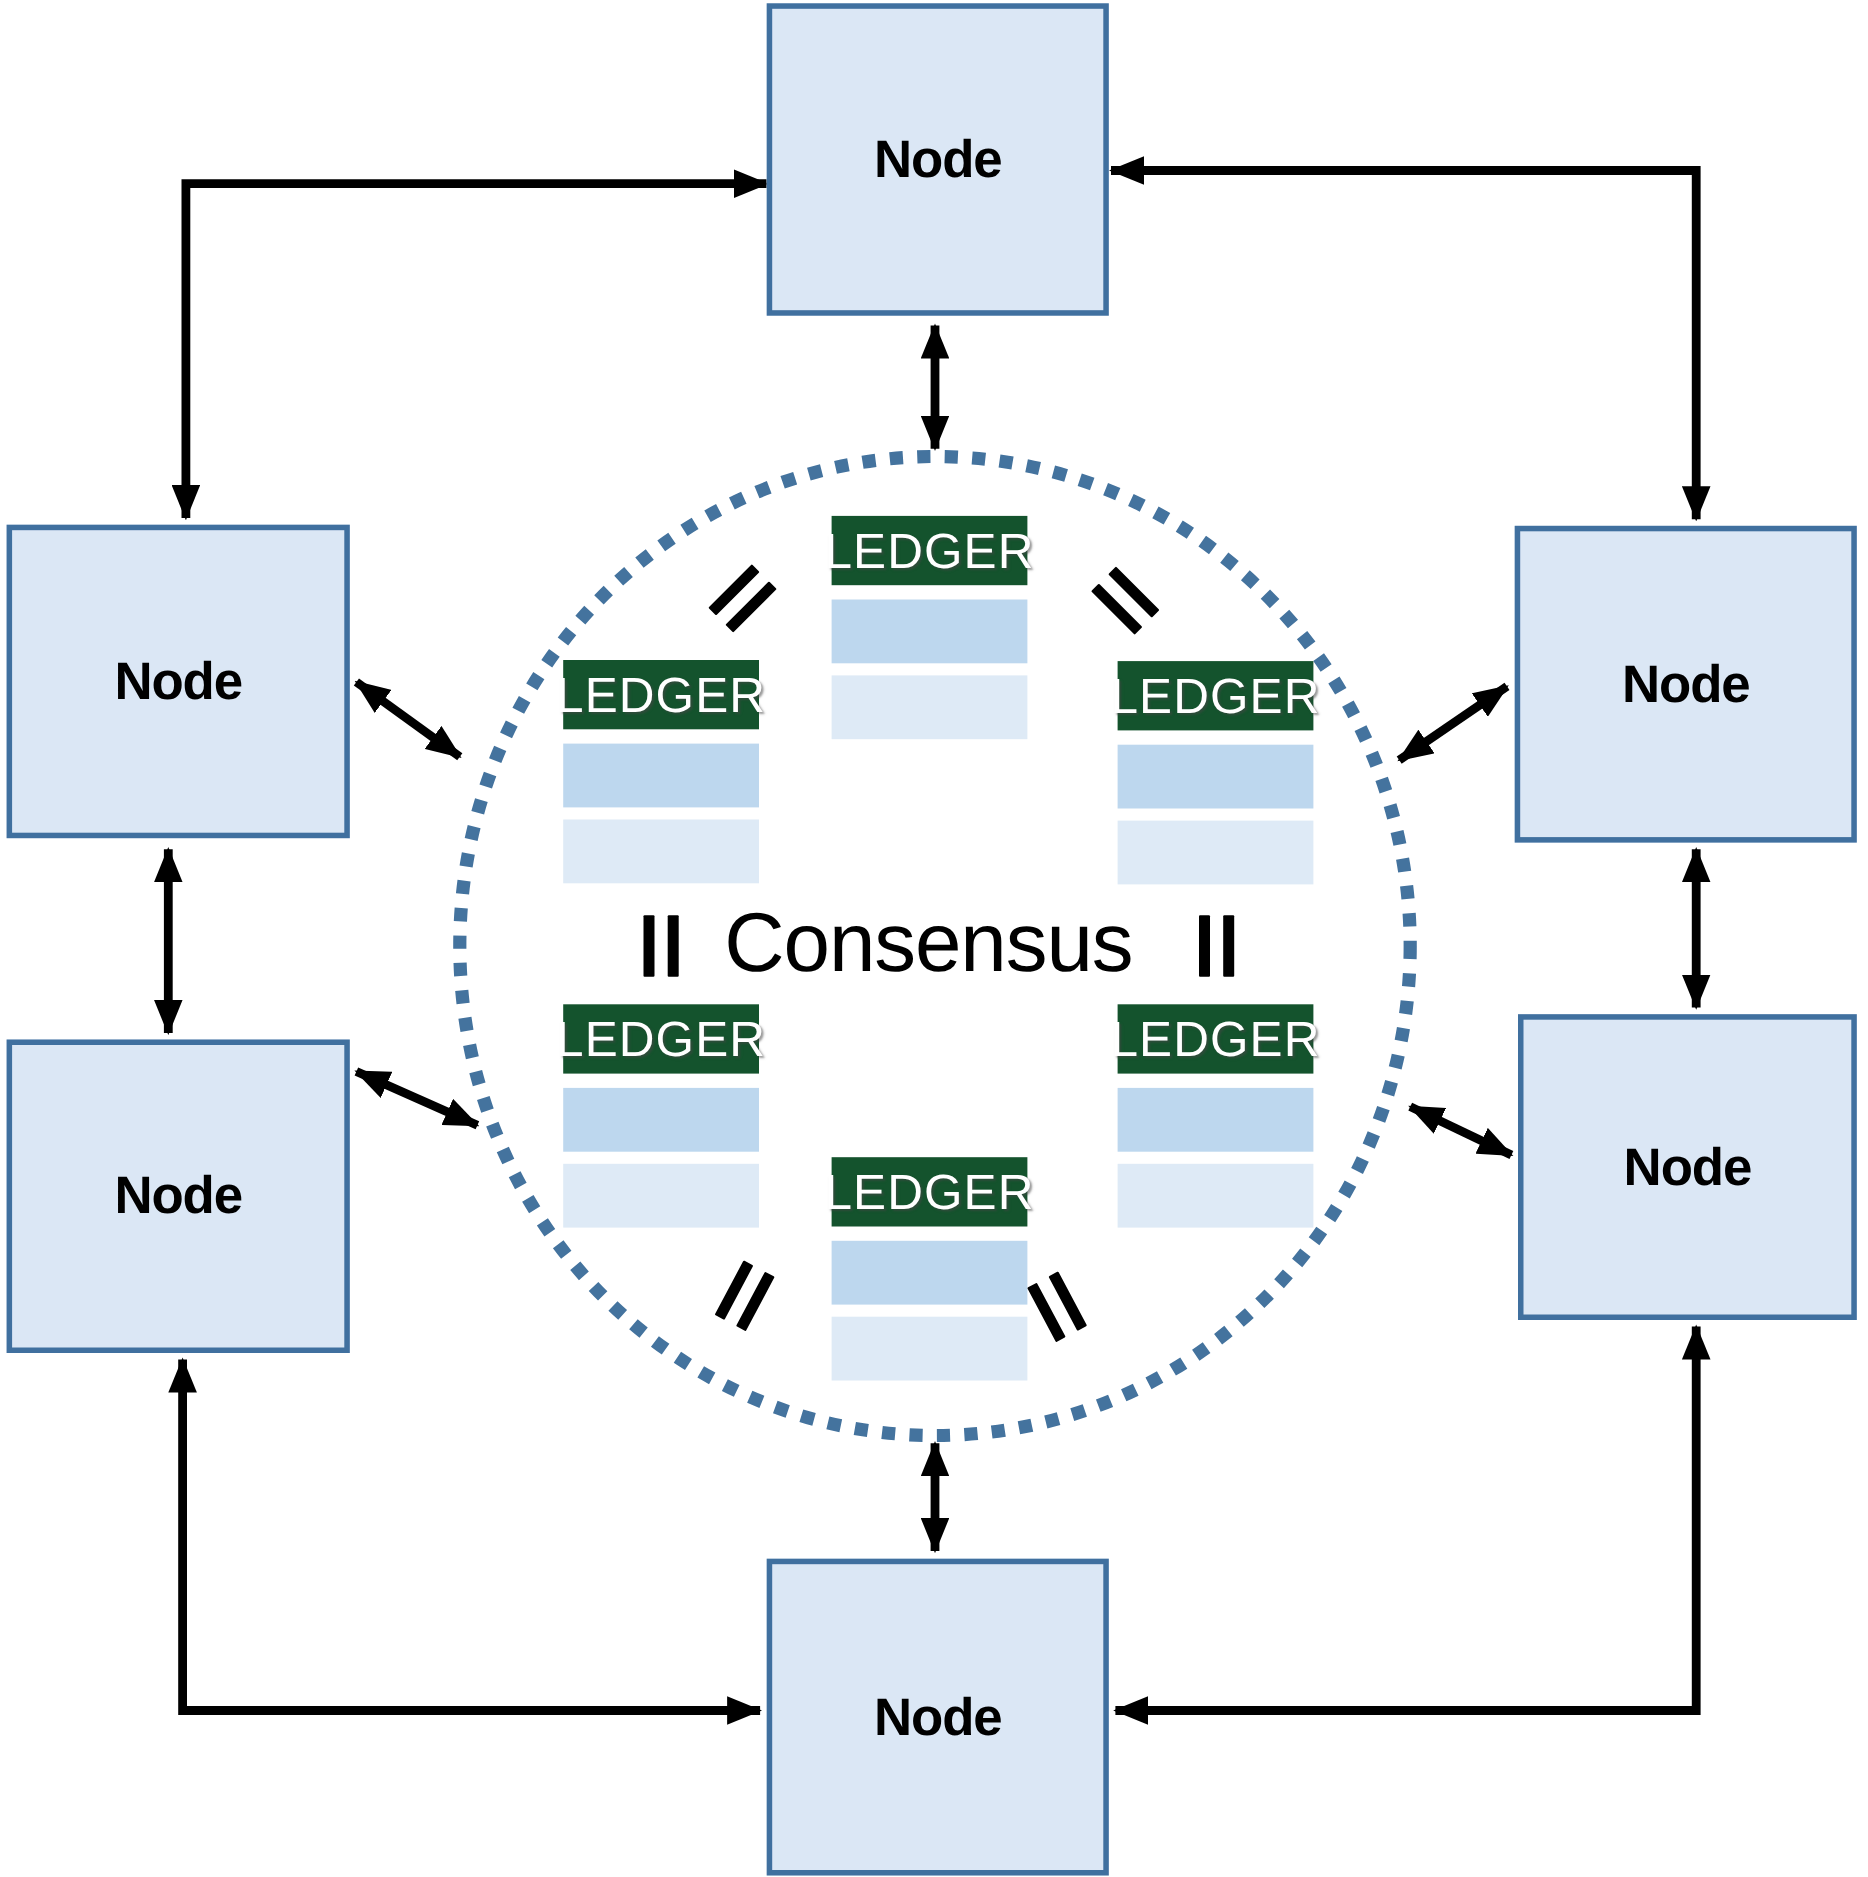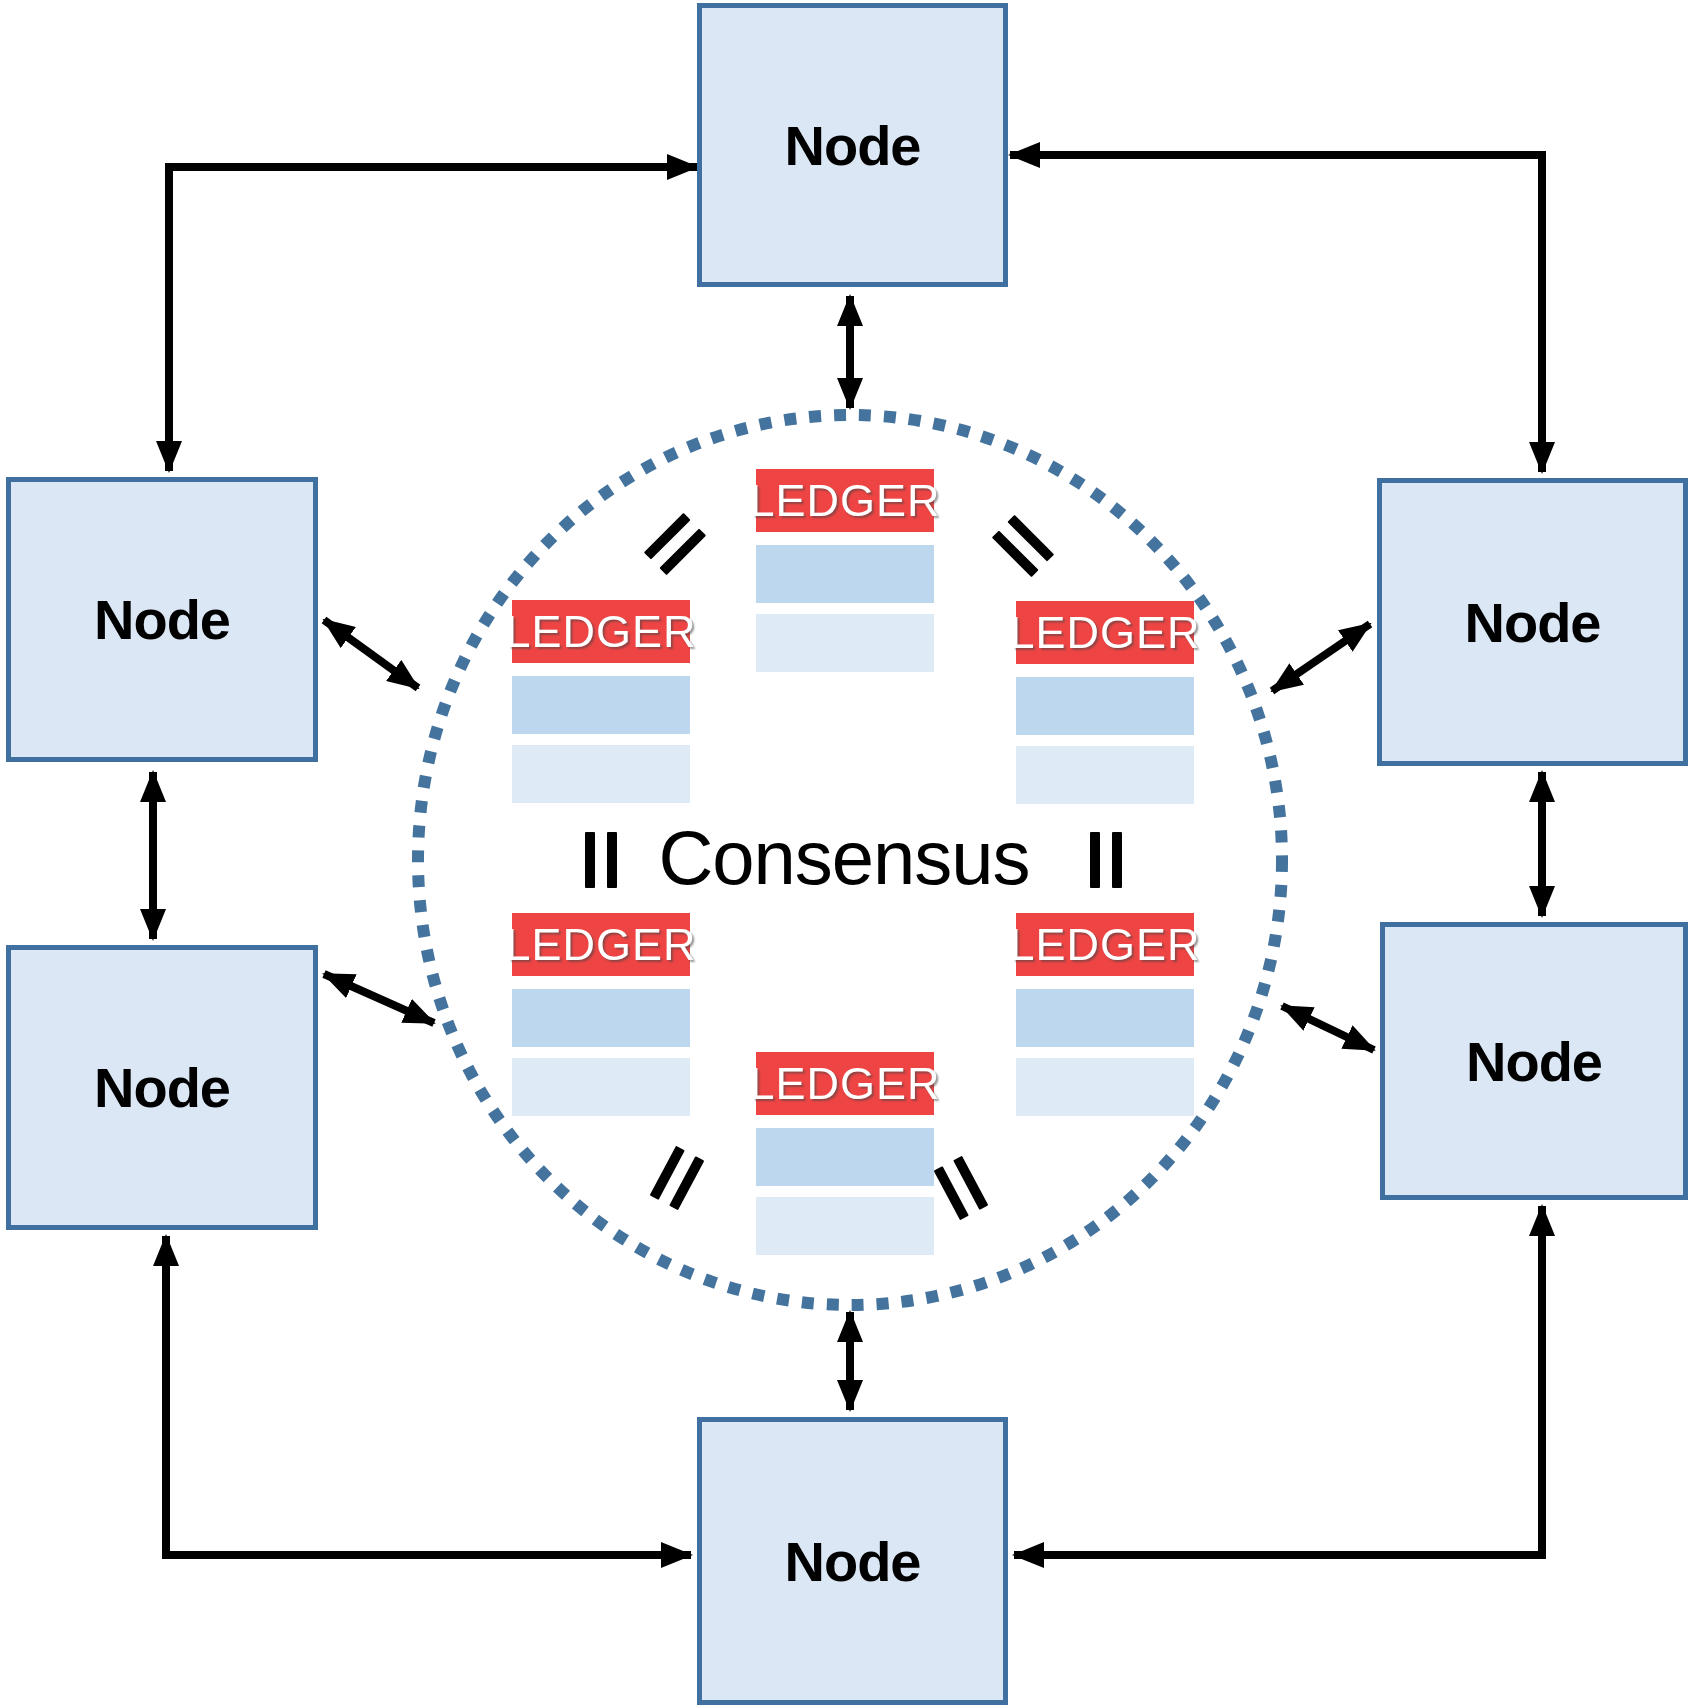--- a/index.html
+++ b/index.html
@@ -13,26 +13,26 @@
   #connections{position:absolute;left:0;top:0;z-index:1;}
   .node{
     position:absolute;
     background:#dbe7f5;
     border:5px solid #40709f;
     box-sizing:border-box;
     display:flex;align-items:center;justify-content:center;
     z-index:3;
   }
   .node .node-label{
-    font-size:56px;font-weight:bold;color:#000;
+    font-size:48px;font-weight:bold;color:#000;
     letter-spacing:-1px;
   }
   .ledger{position:absolute;width:178px;z-index:2;}
   .ledger-header{
-    height:63px;background:#ef4444;color:#ffffff;
+    height:63px;background:#14532d;color:#ffffff;
     font-size:45px;letter-spacing:1px;
     display:flex;align-items:center;justify-content:center;
     text-shadow:2px 2px 2px rgba(70,70,70,.55);
     margin-bottom:13px;
   }
   .ledger-row{height:58px;margin-bottom:11px;}
   .ledger-row.r1{background:#bdd7ee;}
   .ledger-row.r2{background:#deeaf6;}
   .equals{
     position:absolute;width:56px;height:32px;z-index:2;

